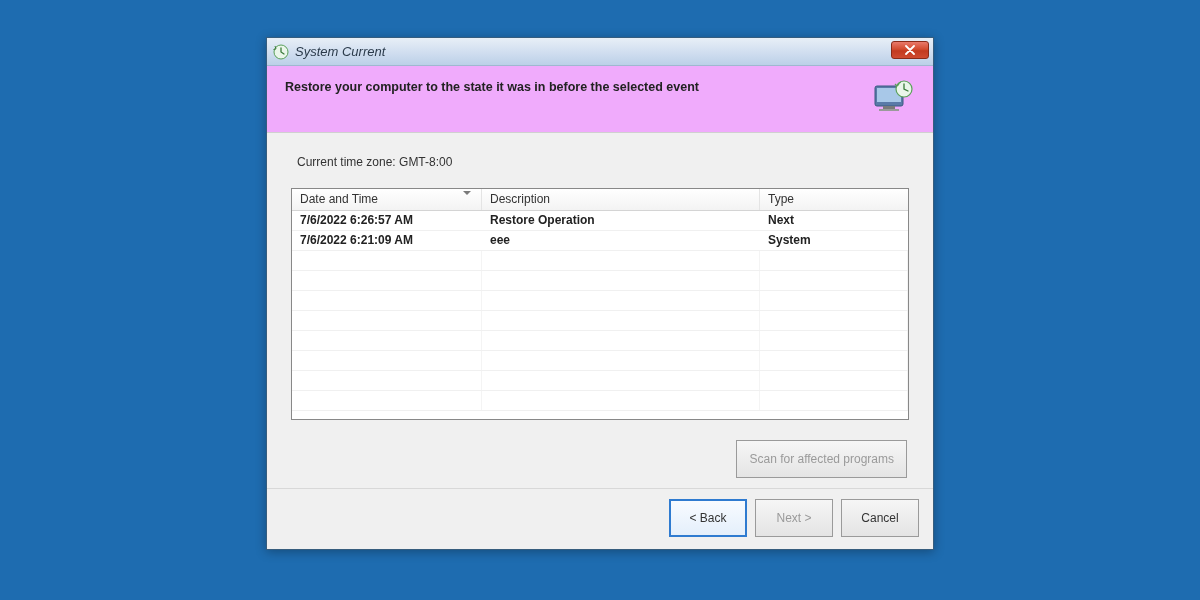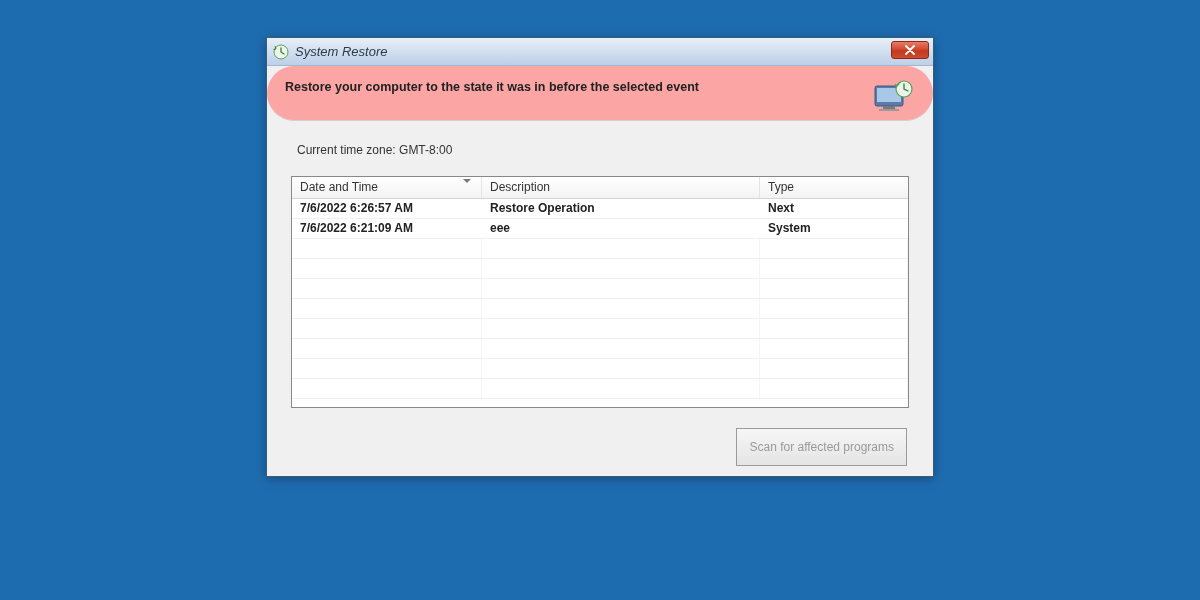--- a/index.html
+++ b/index.html
@@ -62,27 +62,26 @@
       display: flex;
       align-items: center;
       justify-content: center;
       cursor: pointer;
     }
     .close-btn svg {
       width: 10px;
       height: 10px;
     }
     .header-section {
-      background: #fca5a5;
-      padding: 12px 18px 2px 18px;
+      background: #f0abfc;
+      padding: 12px 18px 14px 18px;
       display: flex;
       align-items: flex-start;
       justify-content: space-between;
       border-bottom: 1px solid #d0d0d0;
-      border-radius: 30px;
     }
     .header-text {
       font-weight: bold;
       font-size: 12.5px;
       color: #222;
       padding-top: 2px;
     }
     .header-icon {
       width: 44px;
       height: 40px;
@@ -197,21 +196,21 @@
 <div class="window">
 
   <div class="titlebar">
     <span class="titlebar-icon">
       <svg viewBox="0 0 16 16">
         <circle cx="8" cy="8" r="7" fill="#eaf6ea" stroke="#5aa05a" stroke-width="1"></circle>
         <path d="M8 4 L8 8 L11 10" stroke="#3a7a3a" stroke-width="1.3" fill="none" stroke-linecap="round"></path>
         <path d="M3 5 L2 2 M3 5 L0.5 5.5" stroke="#3a7a3a" stroke-width="1" fill="none"></path>
       </svg>
     </span>
-    <span class="titlebar-text">System Restore</span>
+    <span class="titlebar-text">System Current</span>
     <div class="close-btn">
       <svg viewBox="0 0 10 10">
         <path d="M1 1 L9 9 M9 1 L1 9" stroke="#fff" stroke-width="1.8" stroke-linecap="round"></path>
       </svg>
     </div>
   </div>
 
   <div class="header-section">
     <div class="header-text">Restore your computer to the state it was in before the selected event</div>
     <div class="header-icon">
@@ -289,14 +288,19 @@
             <div class="grid-cell col-type"></div>
           </div>
       </div>
     </div>
 
     <div class="scan-row">
       <button class="btn wide disabled" disabled="">Scan for affected programs</button>
     </div>
   </div>
 
+  <div class="footer">
+    <button class="btn default">&lt; Back</button>
+    <button class="btn disabled" disabled="">Next &gt;</button>
+    <button class="btn">Cancel</button>
+  </div>
 
 </div>
 
 </body></html>

